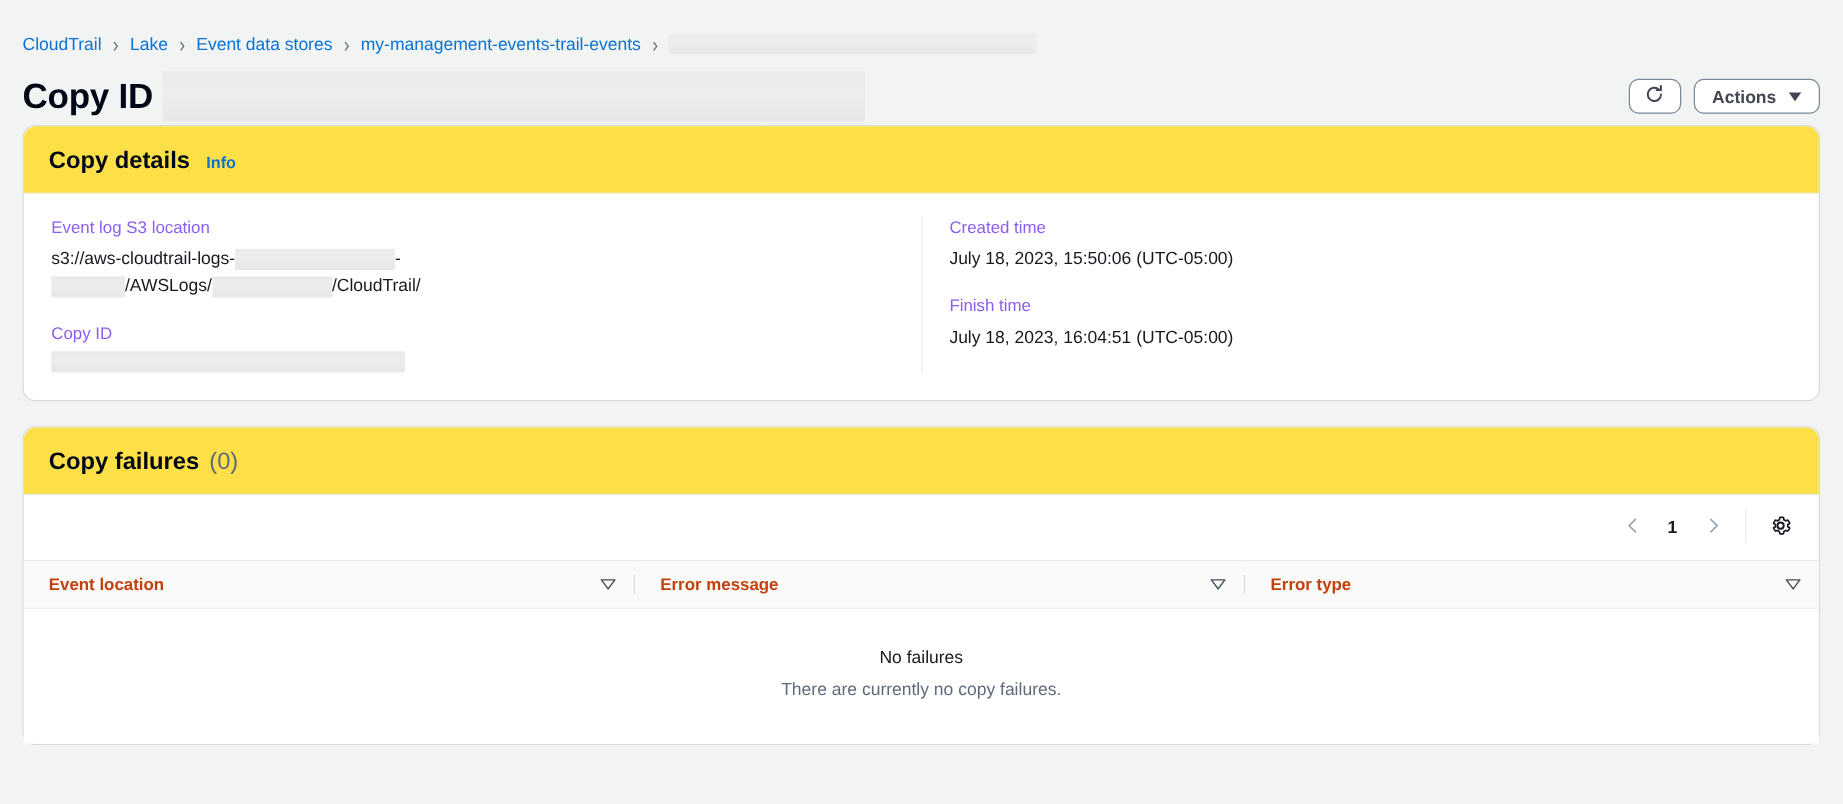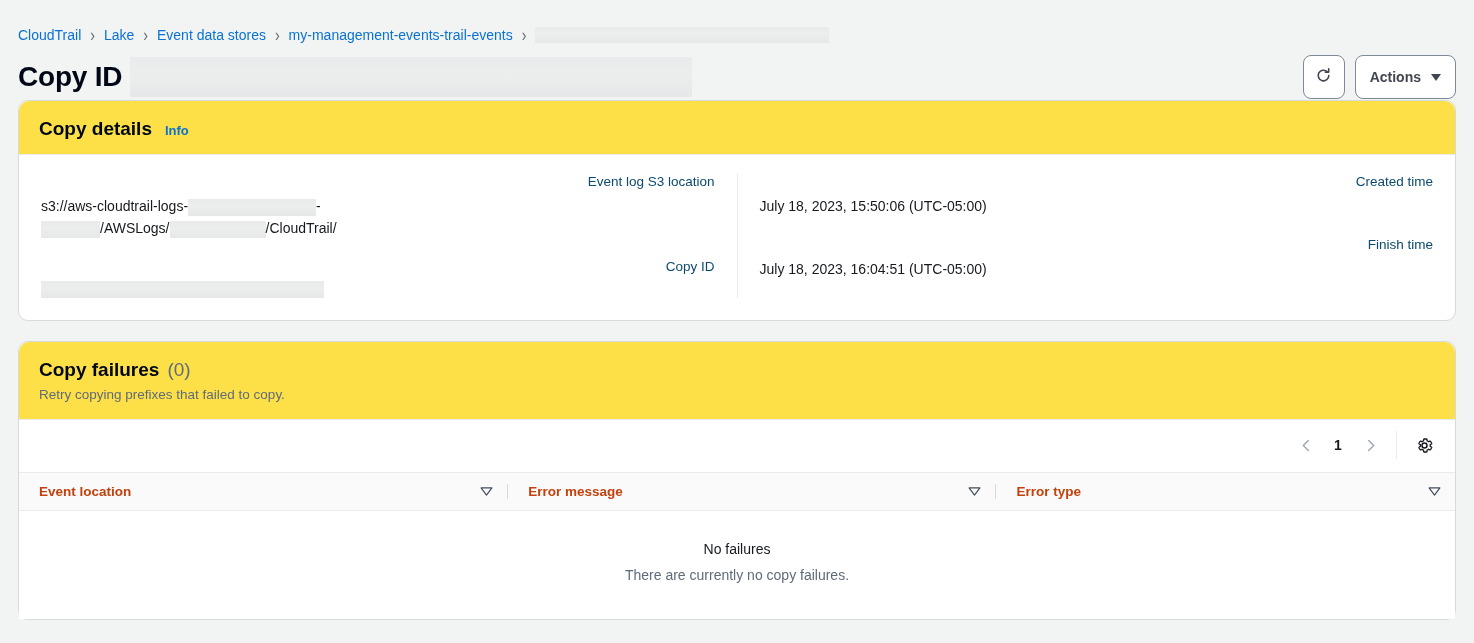--- a/index.html
+++ b/index.html
@@ -79,21 +79,21 @@
     gap: 10px;
   }
   .btn {
     background: #ffffff;
     border: 1px solid #7d8998;
     border-radius: 8px;
     color: #424650;
     font-family: "Liberation Sans", sans-serif;
     font-size: 14px;
     font-weight: 700;
-    height: 44px;
+    height: 28px;
     display: inline-flex;
     align-items: center;
     justify-content: center;
     cursor: pointer;
     box-sizing: border-box;
   }
   .btn-icon { width: 42px; }
   .btn-actions {
     padding: 0 14px;
     gap: 10px;
@@ -158,24 +158,23 @@
     padding: 0 22px;
     box-sizing: border-box;
   }
   .details-col + .details-col {
     border-left: 1px solid #e9ebed;
   }
   .field { margin-bottom: 18px; }
   .field:last-child { margin-bottom: 0; }
   .field-label {
     font-size: 13.5px;
-    color: #0c4a6e;
+    color: #8b5cf6;
     margin-bottom: 5px;
     line-height: 1.35;
-    text-align: right;
   }
   .field-value {
     font-size: 14px;
     color: #16191f;
     line-height: 1.55;
     word-break: break-word;
   }
   .field-value .redacted { height: 17px; }
 
   .status-ok {
@@ -352,21 +351,20 @@
 </section>
 
 <div class="gap-20"></div>
 
 <section class="card">
   <div class="card-header" style="display:block;">
     <div style="display:flex;align-items:baseline;gap:8px;">
       <span class="card-title">Copy failures</span>
       <span class="card-count">(0)</span>
     </div>
-    <div class="card-desc">Retry copying prefixes that failed to copy.</div>
   </div>
 
   <div class="table-toolbar">
     <div class="pager">
       <span class="pg-btn">
         <svg width="11" height="13" viewBox="0 0 12 14" fill="none" aria-hidden="true">
           <path d="M8 1.5L2.5 7l5.5 5.5" stroke="#9ba7b6" stroke-width="1.5" stroke-linecap="round" stroke-linejoin="round"></path>
         </svg>
       </span>
       <span class="pg-num">1</span>

